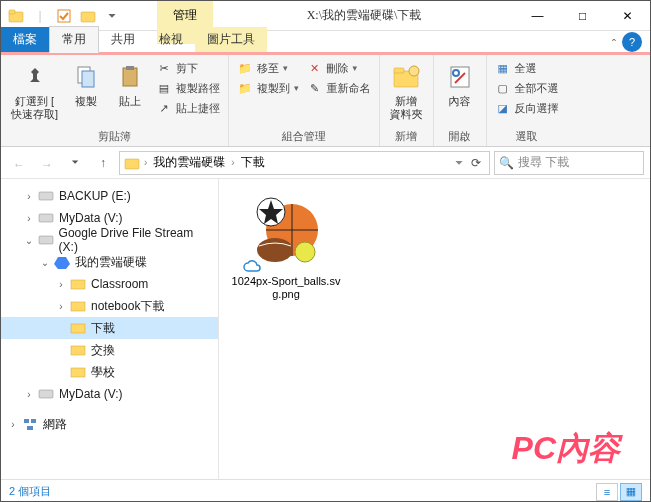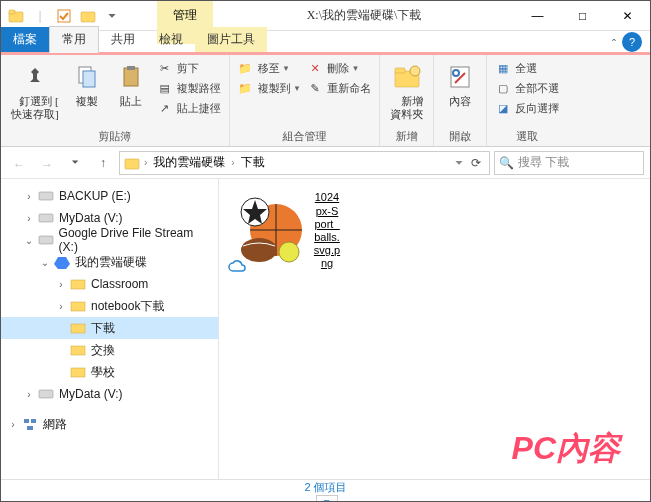--- a/index.html
+++ b/index.html
@@ -24,21 +24,21 @@
 .tabs .help { width:20px;height:20px;border-radius:50%;background:#1979ca;color:#fff;display:flex;align-items:center;justify-content:center;margin-right:8px;font-size:11px;}
 .tabs .chev { margin-right:6px; color:#666; }
 
 
 .ribbon { height:92px; background:#f5f5f5; display:flex; border-bottom:1px solid #d0d0d0; }
 .group { border-right:1px solid #e0e0e0; padding:4px 6px 2px 6px; display:flex; flex-direction:column; align-items:center; }
 .group .body { flex:1; display:flex; gap:4px; align-items:flex-start;}
 .group .label { font-size:11px; color:#555; padding-top:2px;}
 .bigbtn { display:flex; flex-direction:column; align-items:center; gap:2px; padding:2px 4px; min-width:40px;}
 .bigbtn .ico { width:32px; height:32px; display:flex; align-items:center; justify-content:center; }
-.bigbtn .txt { font-size:11px; text-align:right; line-height:1.2; color:#333;font-family:Liberation Serif, serif;}
+.bigbtn .txt { font-size:11px; text-align:center; line-height:1.2; color:#333;}
 .smallcol { display:flex; flex-direction:column; gap:2px; }
 .smallbtn { display:flex; align-items:center; gap:4px; font-size:11px; padding:1px 2px; color:#444;}
 .smallbtn .mico { width:16px; height:16px; display:flex;align-items:center;justify-content:center;}
 
 
 .addr { height:32px; display:flex; align-items:center; gap:4px; padding:0 6px; border-bottom:1px solid #e5e5e5;}
 .navbtn { width:24px;height:24px; display:flex;align-items:center;justify-content:center;color:#555; border-radius:2px;}
 .navbtn.disabled{color:#bbb;}
 .pathbox { flex:1; height:24px; border:1px solid #ccc; display:flex; align-items:center; padding:0 4px; gap:4px; font-size:12px;}
 .pathbox .seg { padding:0 2px; }
@@ -48,28 +48,28 @@
 
 .main { display:flex; height:300px; }
 .tree { width:218px; border-right:1px solid #e5e5e5; overflow:auto; padding-top:6px;}
 .tree .node { display:flex; align-items:center; height:22px; font-size:12px; color:#222; padding-right:4px;}
 .tree .tw { width:16px; text-align:center; color:#666; font-size:10px;}
 .tree .ico { width:18px; height:18px; margin-right:4px; display:flex;align-items:center;justify-content:center;}
 .tree .node.sel { background:#cce8ff; }
 .tree .ind0{padding-left:4px}.tree .ind1{padding-left:20px}.tree .ind2{padding-left:36px}.tree .ind3{padding-left:52px}
 
 .files { flex:1; position:relative; padding:12px; display:flex; gap:20px; align-items:flex-start;}
-.fileitem { width:110px; display:flex; flex-direction:row; align-items:center; gap:4px;text-decoration:underline;}
+.fileitem { width:110px; display:flex; flex-direction:column; align-items:center; gap:4px;}
 .thumb { width:80px; height:80px; position:relative; display:flex;align-items:center;justify-content:center;}
 .cloud { position:absolute; left:-4px; bottom:-2px; width:20px;height:14px;}
 .fname { font-size:11px; text-align:center; word-break:break-all; line-height:1.2;}
 .watermark { position:absolute; right:30px; bottom:8px; font-size:32px; color:#ff4a6b; font-weight:bold; font-style:italic;}
 
 
-.status { height:24px; border-top:1px solid #e0e0e0; display:flex; align-items:center; padding:0 8px; font-size:11px; color:#1979ca;flex-direction:column;}
+.status { height:24px; border-top:1px solid #e0e0e0; display:flex; align-items:center; padding:0 8px; font-size:11px; color:#1979ca;}
 .status .sp{flex:1}
 .status .vbtn{width:22px;height:18px;border:1px solid #ccc;margin-left:2px;display:flex;align-items:center;justify-content:center;}
 .status .vbtn.active{background:#cce8ff;border-color:#7ab8e8;}
 
 
 svg { display:block; }
 .folder-svg{fill:#ffd868;stroke:#caa43a;stroke-width:.5}
 .drive-svg{fill:#d8d8d8;stroke:#888;stroke-width:.5}
 </style>
 </head>

